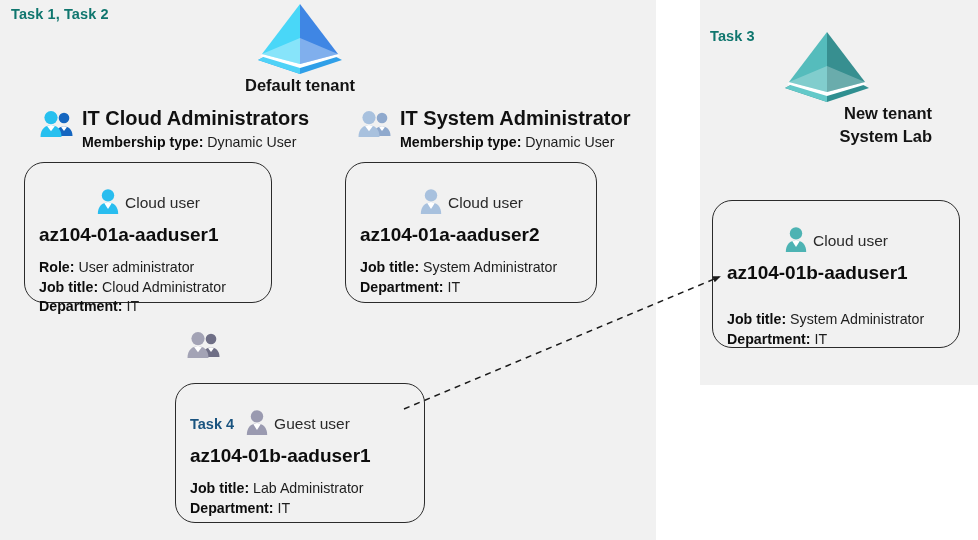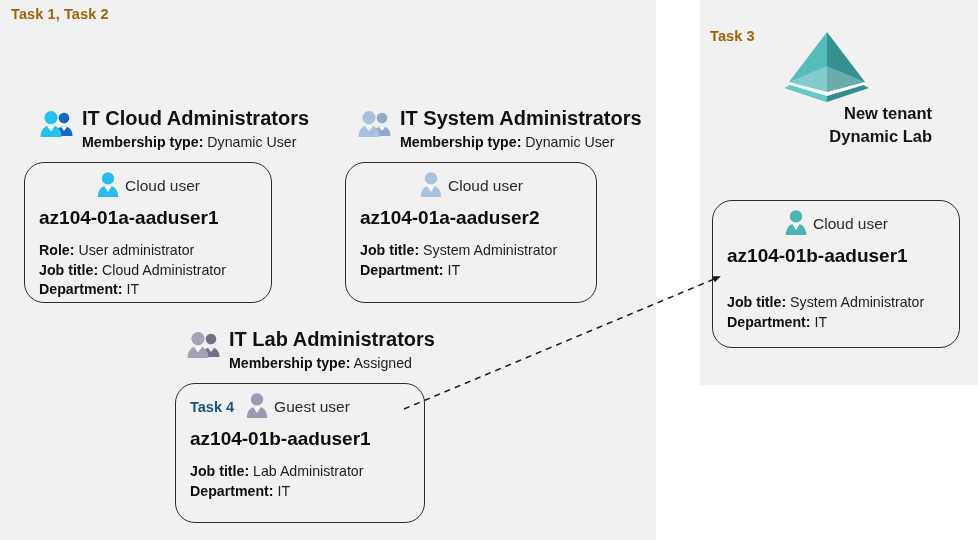--- a/index.html
+++ b/index.html
@@ -23,21 +23,21 @@
   .panel {
     position: absolute;
     background: #f1f1f1;
   }
   #panel-default  { left: 0px;   top: 0px; width: 656px; height: 540px; }
   #panel-new      { left: 700px; top: 0px; width: 278px; height: 385px; }
 
   
   .task-label {
     position: absolute;
-    color: #a16207;
+    color: #0f766e;
     font-weight: bold;
     font-size: 14.5px;
     letter-spacing: 0.1px;
     white-space: nowrap;
   }
   #task12 { left: 11px;  top: 6px; }
   #task3  { left: 710px; top: 28px; }
 
   
   .tenant { position: absolute; text-align: center; }
@@ -85,20 +85,21 @@
   #card-user1 { left: 24px;  top: 162px; width: 248px; height: 141px; }
   #card-user2 { left: 345px; top: 162px; width: 252px; height: 141px; }
   #card-guest { left: 175px; top: 383px; width: 250px; height: 140px; }
   #card-user3 { left: 712px; top: 200px; width: 248px; height: 148px; }
 
   .card-head {
     display: flex;
     align-items: center;
     gap: 5px;
     height: 28px;
+    margin-top: 17px;
   }
   .card-head.centered { justify-content: center; }
   .card-head .tasktag {
     color: #19537f;
     font-weight: bold;
     font-size: 14.5px;
     margin-right: 6px;
   }
   .card-role {
     font-size: 15.5px;
@@ -123,32 +124,47 @@
 <body>
 
 <div id="canvas">
 
   <div class="panel" id="panel-default"></div>
   <div class="panel" id="panel-new"></div>
 
   <div class="task-label" id="task12">Task 1, Task 2</div>
   <div class="task-label" id="task3">Task 3</div>
 
+  <div class="tenant" id="tenant-default">
+    <svg class="pyramid" width="92" height="72" viewBox="0 0 92 72">
+
+      <polygon points="46,36 88,58 46,72 4,58" fill="#2f9fe8"></polygon>
+      <polygon points="46,36 4,58 46,72" fill="#4fd2f7"></polygon>
+
+      <polygon points="46,32 86,54 46,66 6,54" fill="#ffffff"></polygon>
+
+      <polygon points="46,2 84,52 46,62" fill="#3f86e4"></polygon>
+      <polygon points="46,2 8,52 46,62" fill="#49d7f8"></polygon>
+
+      <polygon points="46,36 84,52 46,62 8,52" fill="#ffffff" opacity="0.34"></polygon>
+    </svg>
+    <div class="tenant-caption">Default tenant</div>
+  </div>
 
   <div class="tenant" id="tenant-new">
     <svg class="pyramid" width="92" height="72" viewBox="0 0 92 72">
       <polygon points="46,36 88,58 46,72 4,58" fill="#2f8f90"></polygon>
       <polygon points="46,36 4,58 46,72" fill="#64c9c9"></polygon>
       <polygon points="46,32 86,54 46,66 6,54" fill="#ffffff"></polygon>
       <polygon points="46,2 84,52 46,62" fill="#378f90"></polygon>
       <polygon points="46,2 8,52 46,62" fill="#55bcbc"></polygon>
       <polygon points="46,36 84,52 46,62 8,52" fill="#ffffff" opacity="0.26"></polygon>
     </svg>
     <div class="tenant-caption">New  tenant</div>
-    <div class="tenant-caption">Dynamic Lab</div>
+    <div class="tenant-caption">System Lab</div>
   </div>
 
   <div class="group" id="group-cloud">
     <span class="group-icon">
       <svg width="38" height="30" viewBox="0 0 38 30">
         <circle cx="26" cy="9" r="5.3" fill="#1566c0"></circle>
         <path d="M17.5 27 C17.5 20.5 21.5 17.4 26 17.4 C30.5 17.4 34.5 20.5 34.5 27 Z" fill="#1566c0"></path>
         <path d="M23.2 18.2 L26 22 L28.8 18.2 L26 17.2 Z" fill="#ffffff"></path>
         <circle cx="13" cy="8.6" r="6.6" fill="#27c0ef"></circle>
         <path d="M2.5 28 C2.5 20 7.2 16.2 13 16.2 C18.8 16.2 23.5 20 23.5 28 Z" fill="#27c0ef"></path>
@@ -169,45 +185,38 @@
       <svg width="38" height="30" viewBox="0 0 38 30">
         <circle cx="26" cy="9" r="5.3" fill="#8fa9cd"></circle>
         <path d="M17.5 27 C17.5 20.5 21.5 17.4 26 17.4 C30.5 17.4 34.5 20.5 34.5 27 Z" fill="#8fa9cd"></path>
         <path d="M23.2 18.2 L26 22 L28.8 18.2 L26 17.2 Z" fill="#ffffff"></path>
         <circle cx="13" cy="8.6" r="6.6" fill="#a8c1de"></circle>
         <path d="M2.5 28 C2.5 20 7.2 16.2 13 16.2 C18.8 16.2 23.5 20 23.5 28 Z" fill="#a8c1de"></path>
         <path d="M9.1 17.1 L13 22.3 L16.9 17.1 L13 15.9 Z" fill="#ffffff"></path>
       </svg>
     </span>
     <span class="group-text">
-      <div class="group-title">IT System Administrators</div>
+      <div class="group-title">IT System Administrator</div>
       <div class="kv">
         <b>Membership type:</b>
         <span>Dynamic User</span>
       </div>
     </span>
   </div>
 
   <div class="group" id="group-lab">
     <span class="group-icon">
       <svg width="38" height="30" viewBox="0 0 38 30">
         <circle cx="26" cy="9" r="5.3" fill="#6f6f86"></circle>
         <path d="M17.5 27 C17.5 20.5 21.5 17.4 26 17.4 C30.5 17.4 34.5 20.5 34.5 27 Z" fill="#6f6f86"></path>
         <path d="M23.2 18.2 L26 22 L28.8 18.2 L26 17.2 Z" fill="#ffffff"></path>
         <circle cx="13" cy="8.6" r="6.6" fill="#a3a3b5"></circle>
         <path d="M2.5 28 C2.5 20 7.2 16.2 13 16.2 C18.8 16.2 23.5 20 23.5 28 Z" fill="#a3a3b5"></path>
         <path d="M9.1 17.1 L13 22.3 L16.9 17.1 L13 15.9 Z" fill="#ffffff"></path>
       </svg>
-    </span>
-    <span class="group-text">
-      <div class="group-title">IT Lab Administrators</div>
-      <div class="kv">
-        <b>Membership type:</b>
-        <span>Assigned</span>
-      </div>
     </span>
   </div>
 
   <div class="card" id="card-user1">
     <div class="card-head centered">
       <span>
         <svg width="24" height="26" viewBox="0 0 24 26">
           <circle cx="12" cy="7.4" r="6.2" fill="#29bdef"></circle>
           <path d="M1.8 26 C1.8 18 6.3 14.4 12 14.4 C17.7 14.4 22.2 18 22.2 26 Z" fill="#29bdef"></path>
           <path d="M8.3 15.3 L12 21 L15.7 15.3 L12 14.1 Z" fill="#ffffff"></path>

